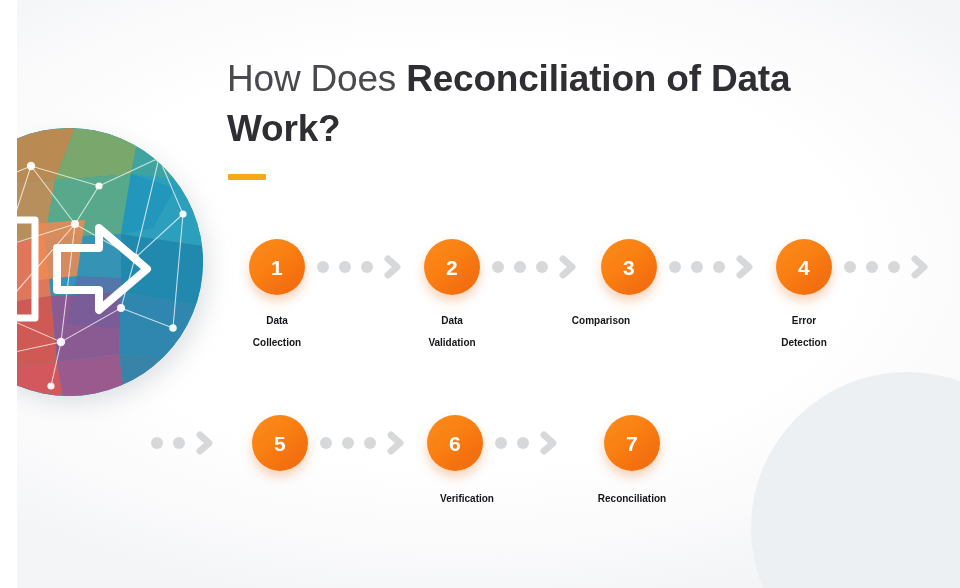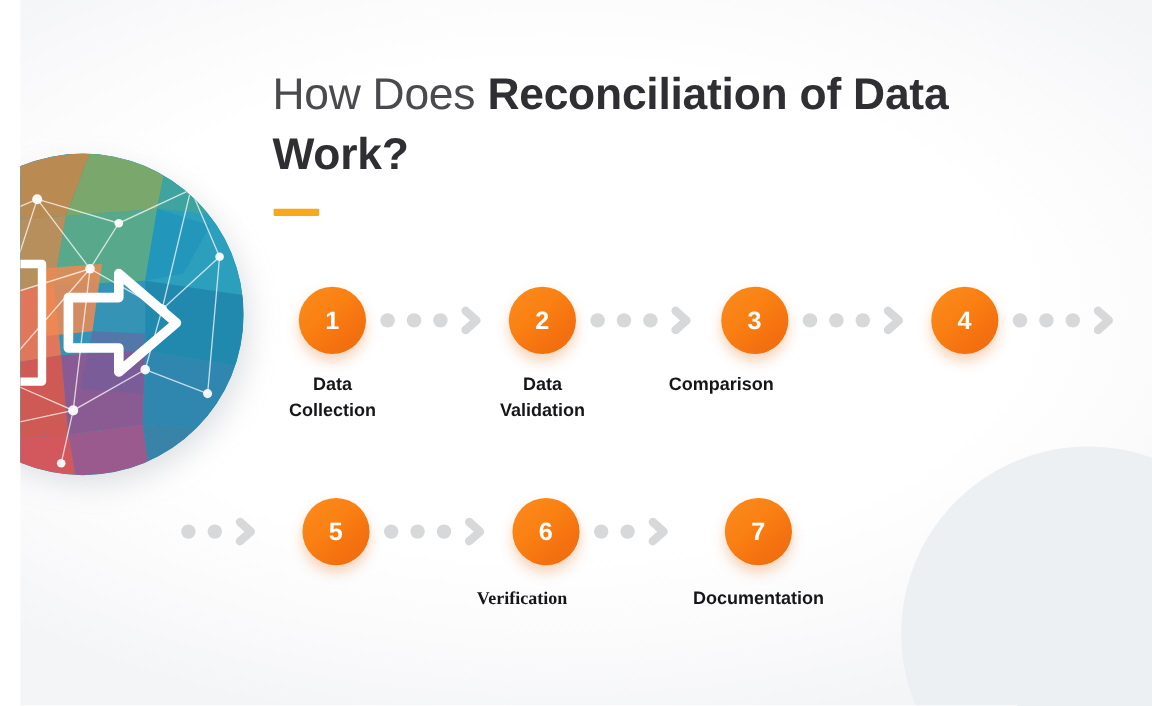--- a/index.html
+++ b/index.html
@@ -116,21 +116,21 @@
     color: #ffffff;
     font-size: 21px;
     font-weight: 700;
     line-height: 1;
     letter-spacing: 0.3px;
   }
 
   .step-label {
     position: absolute;
     text-align: center;
-    font-size: 15px;
+    font-size: 10px;
     font-weight: 700;
     line-height: 22px;
     color: #16161a;
     white-space: pre-line;
   }
 
   
   .connector {
     position: absolute;
     display: flex;
@@ -308,20 +308,22 @@
       <svg class="chev" viewBox="0 0 19 24">
           <path d="M5 4 L14 12 L5 20"></path>
         </svg>
     </div>
 
     <div class="node" style="left:754px; top:0;">
       <div class="circle">
         <span>4</span>
       </div>
     </div>
+    <div class="step-label" style="left:713px; top:76px; width:148px;">Error
+Detection</div>
 
     <div class="connector" style="left:827px; top:22px;">
       <span class="dot"></span>
       <span class="dot"></span>
       <span class="dot"></span>
       <svg class="chev" viewBox="0 0 19 24">
           <path d="M5 4 L14 12 L5 20"></path>
         </svg>
     </div>
   </div>
@@ -349,31 +351,31 @@
       <svg class="chev" viewBox="0 0 19 24">
           <path d="M5 4 L14 12 L5 20"></path>
         </svg>
     </div>
 
     <div class="node" style="left:405px; top:0;">
       <div class="circle">
         <span>6</span>
       </div>
     </div>
-    <div class="step-label" style="left:344px; top:78px; width:148px;font-family:Liberation Serif, serif;">Verification</div>
+    <div class="step-label" style="left:376px; top:78px; width:148px;">Verification</div>
 
     <div class="connector" style="left:478px; top:22px;">
       <span class="dot"></span>
       <span class="dot"></span>
       <svg class="chev" viewBox="0 0 19 24">
           <path d="M5 4 L14 12 L5 20"></path>
         </svg>
     </div>
 
     <div class="node" style="left:582px; top:0;">
       <div class="circle">
         <span>7</span>
       </div>
     </div>
-    <div class="step-label" style="left:541px; top:78px; width:148px;">Documentation</div>
+    <div class="step-label" style="left:541px; top:78px; width:148px;">Reconciliation</div>
   </div>
 
 </div>
 
 </body></html>

